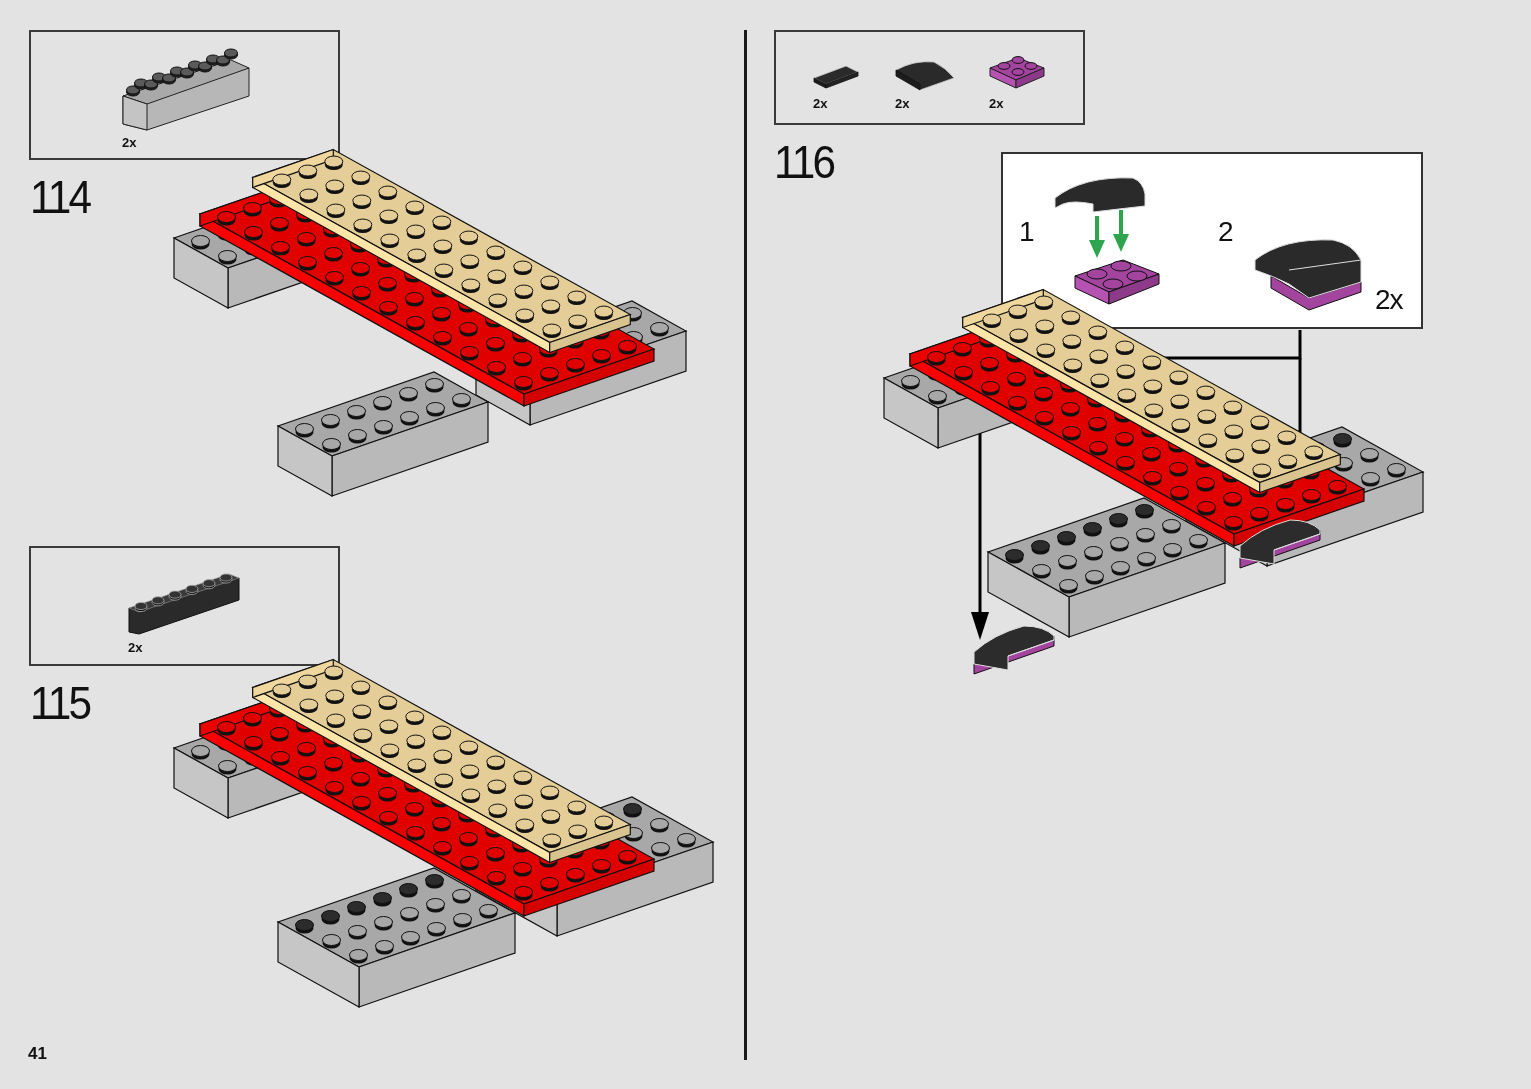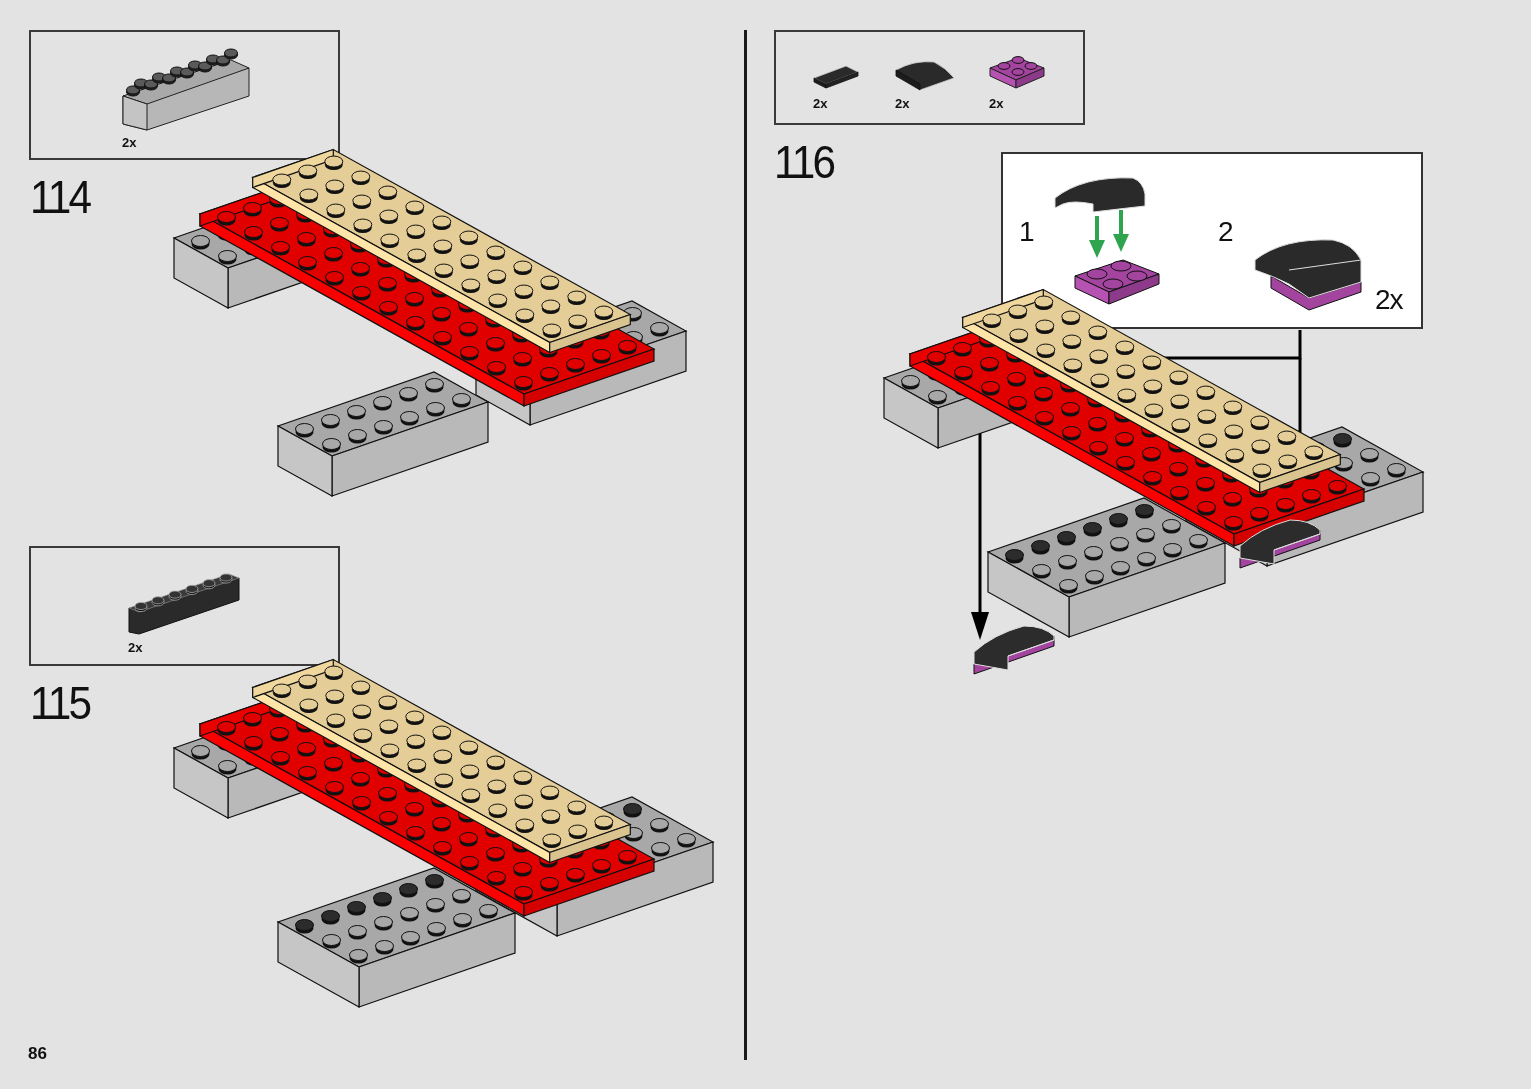--- a/index.html
+++ b/index.html
@@ -663,21 +663,21 @@
         <ellipse cx="264.5" cy="173" rx="9" ry="5.5" fill="#111"></ellipse>
         <ellipse cx="264.5" cy="170" rx="9" ry="5.5" fill="#2c2c2c" stroke="#111" stroke-width="1"></ellipse>
         <ellipse cx="291.5" cy="188" rx="9" ry="5.5" fill="#111"></ellipse>
         <ellipse cx="291.5" cy="185" rx="9" ry="5.5" fill="#a8a8a8" stroke="#111" stroke-width="1"></ellipse>
         <ellipse cx="318.5" cy="203" rx="9" ry="5.5" fill="#111"></ellipse>
         <ellipse cx="318.5" cy="200" rx="9" ry="5.5" fill="#a8a8a8" stroke="#111" stroke-width="1"></ellipse>
       </g>
     </g>
   </svg>
 
-<div class="page-num">86</div>
+<div class="page-num">41</div>
 
 <div class="divider"></div>
 
 <div class="parts-box" style="left:774px;top:30px;width:311px;height:95px;">
   <svg width="50" height="30" style="left:36px;top:30px;" viewBox="0 0 50 30">
     <polygon points="2,16 34,4 46,10 14,22" fill="#2a2a2a" stroke="#ccc" stroke-width="0.8"></polygon>
     <polygon points="2,16 14,22 14,26 2,20" fill="#1c1c1c" stroke="#111" stroke-width="0.8"></polygon>
     <polygon points="14,22 46,10 46,14 14,26" fill="#222" stroke="#111" stroke-width="0.8"></polygon>
   </svg>
   <span class="qty" style="left:37px;top:64px;">2x</span>

